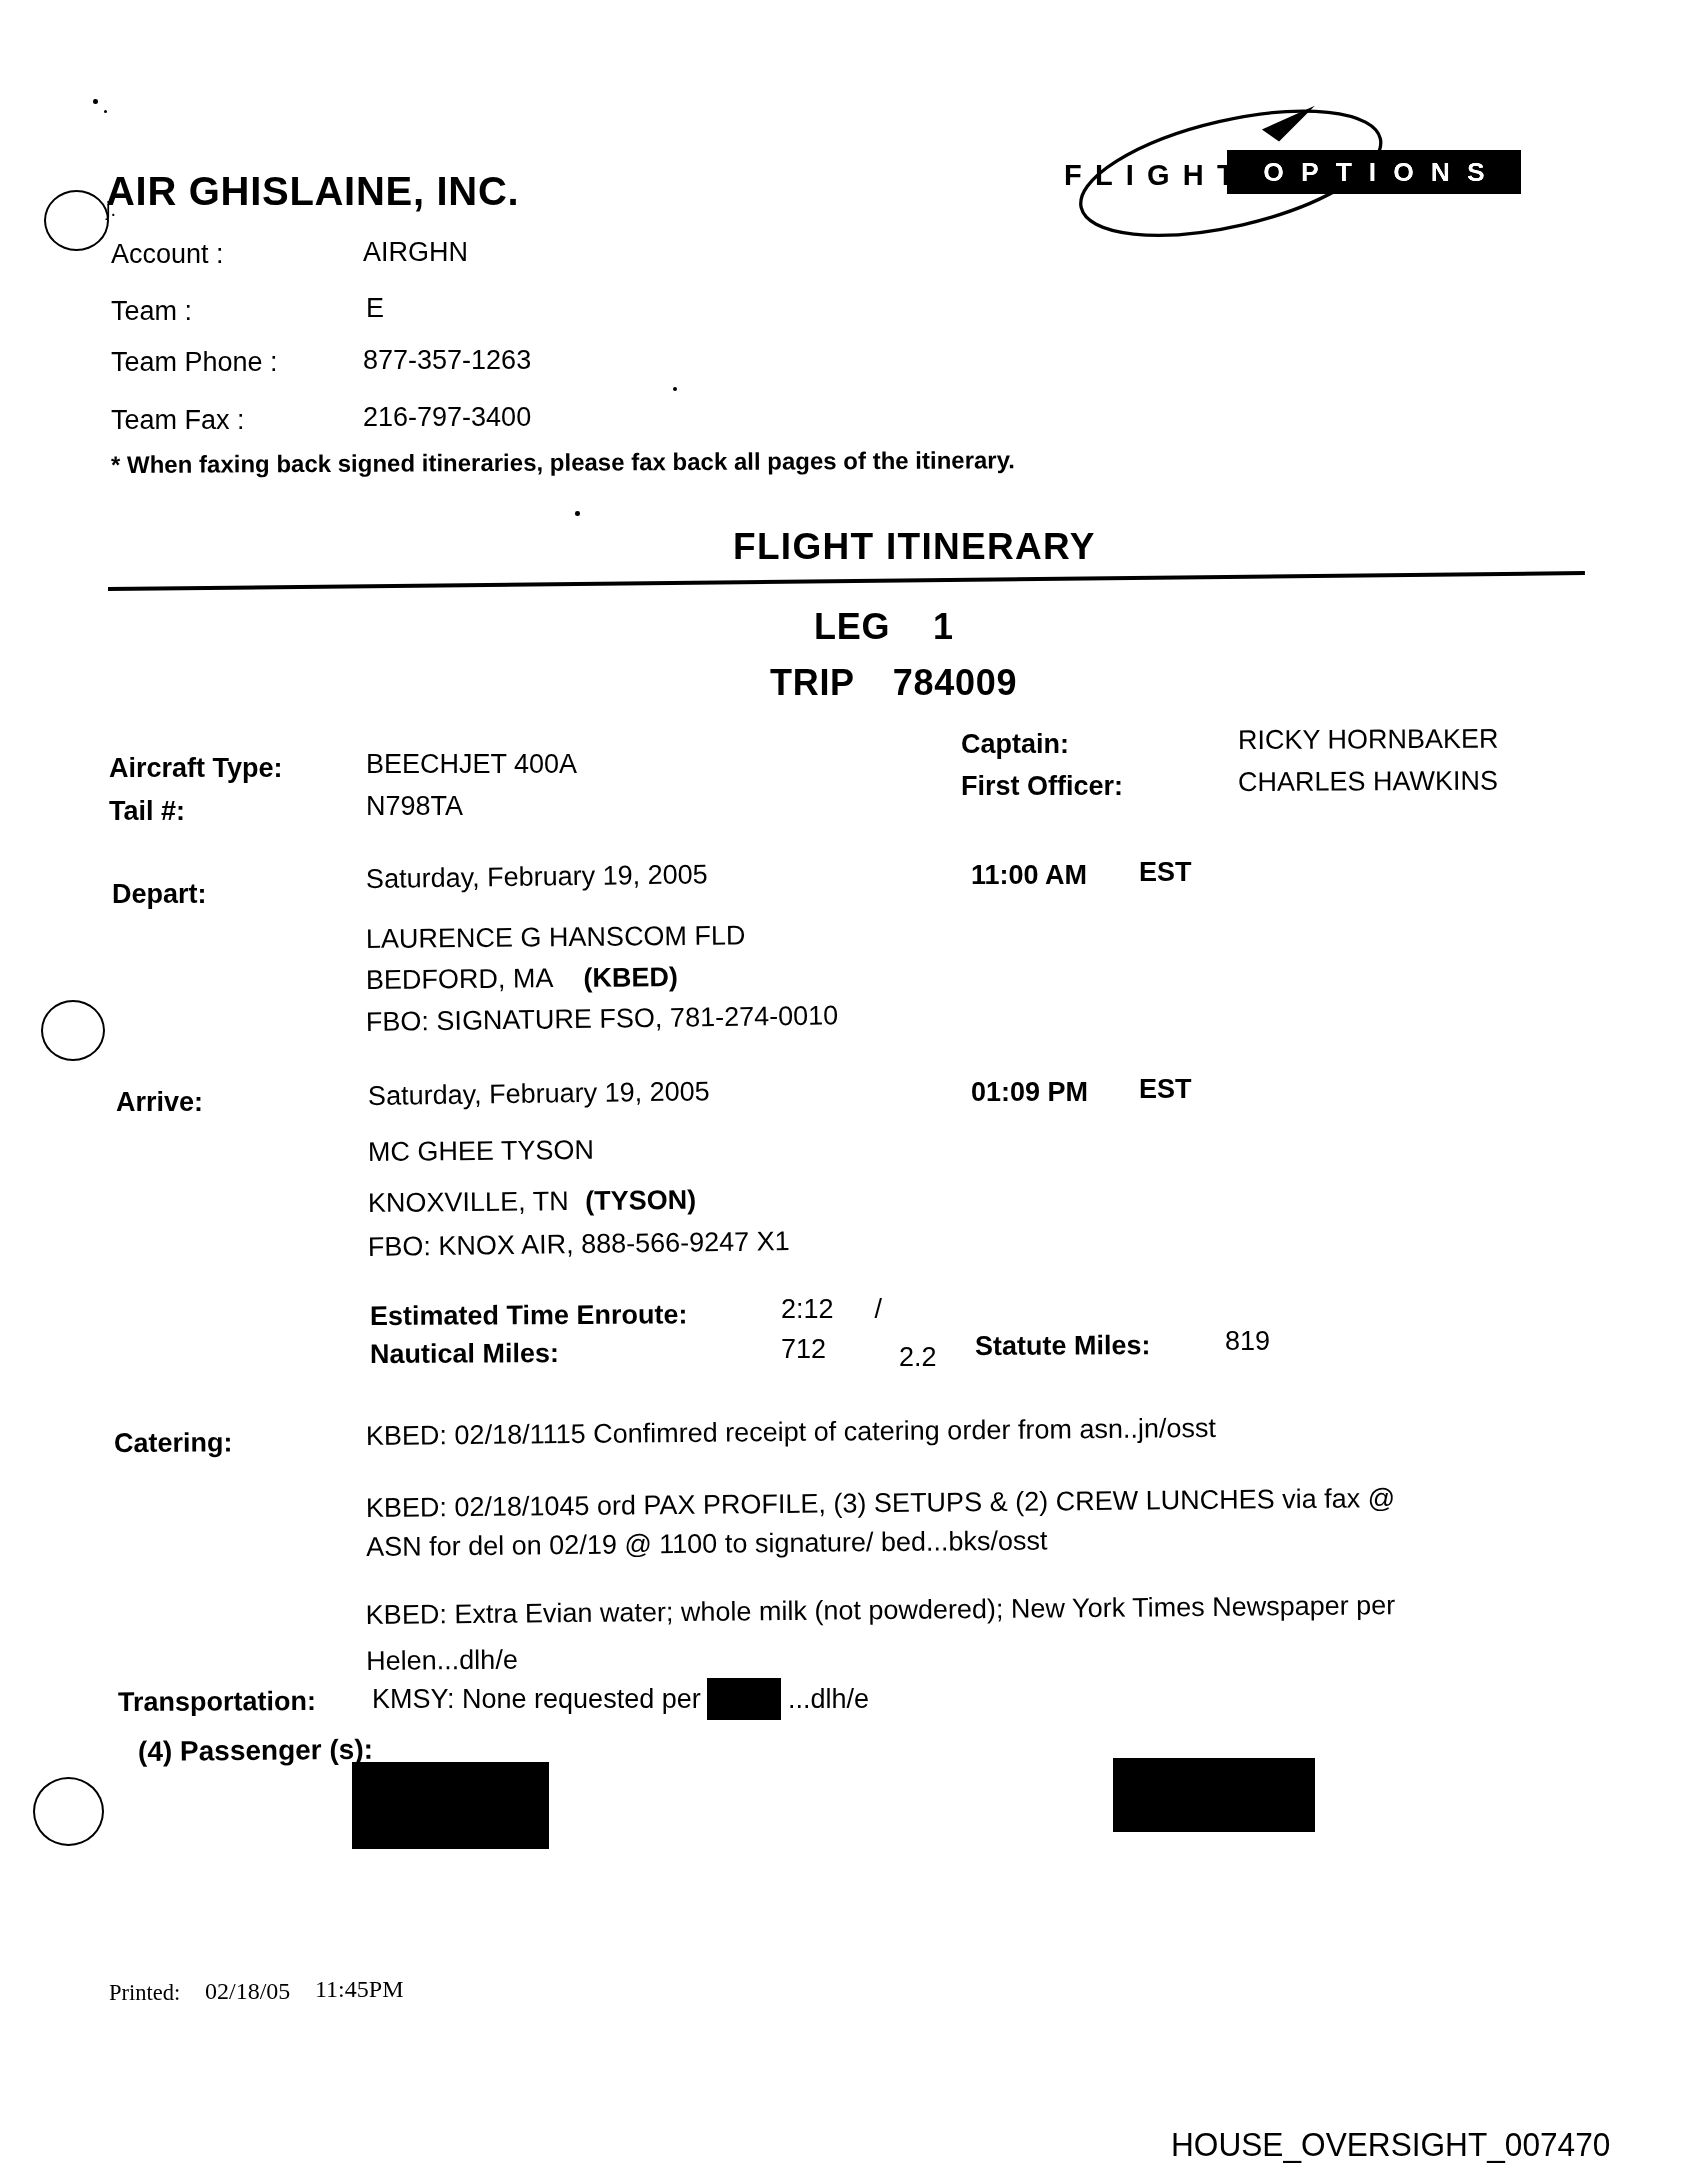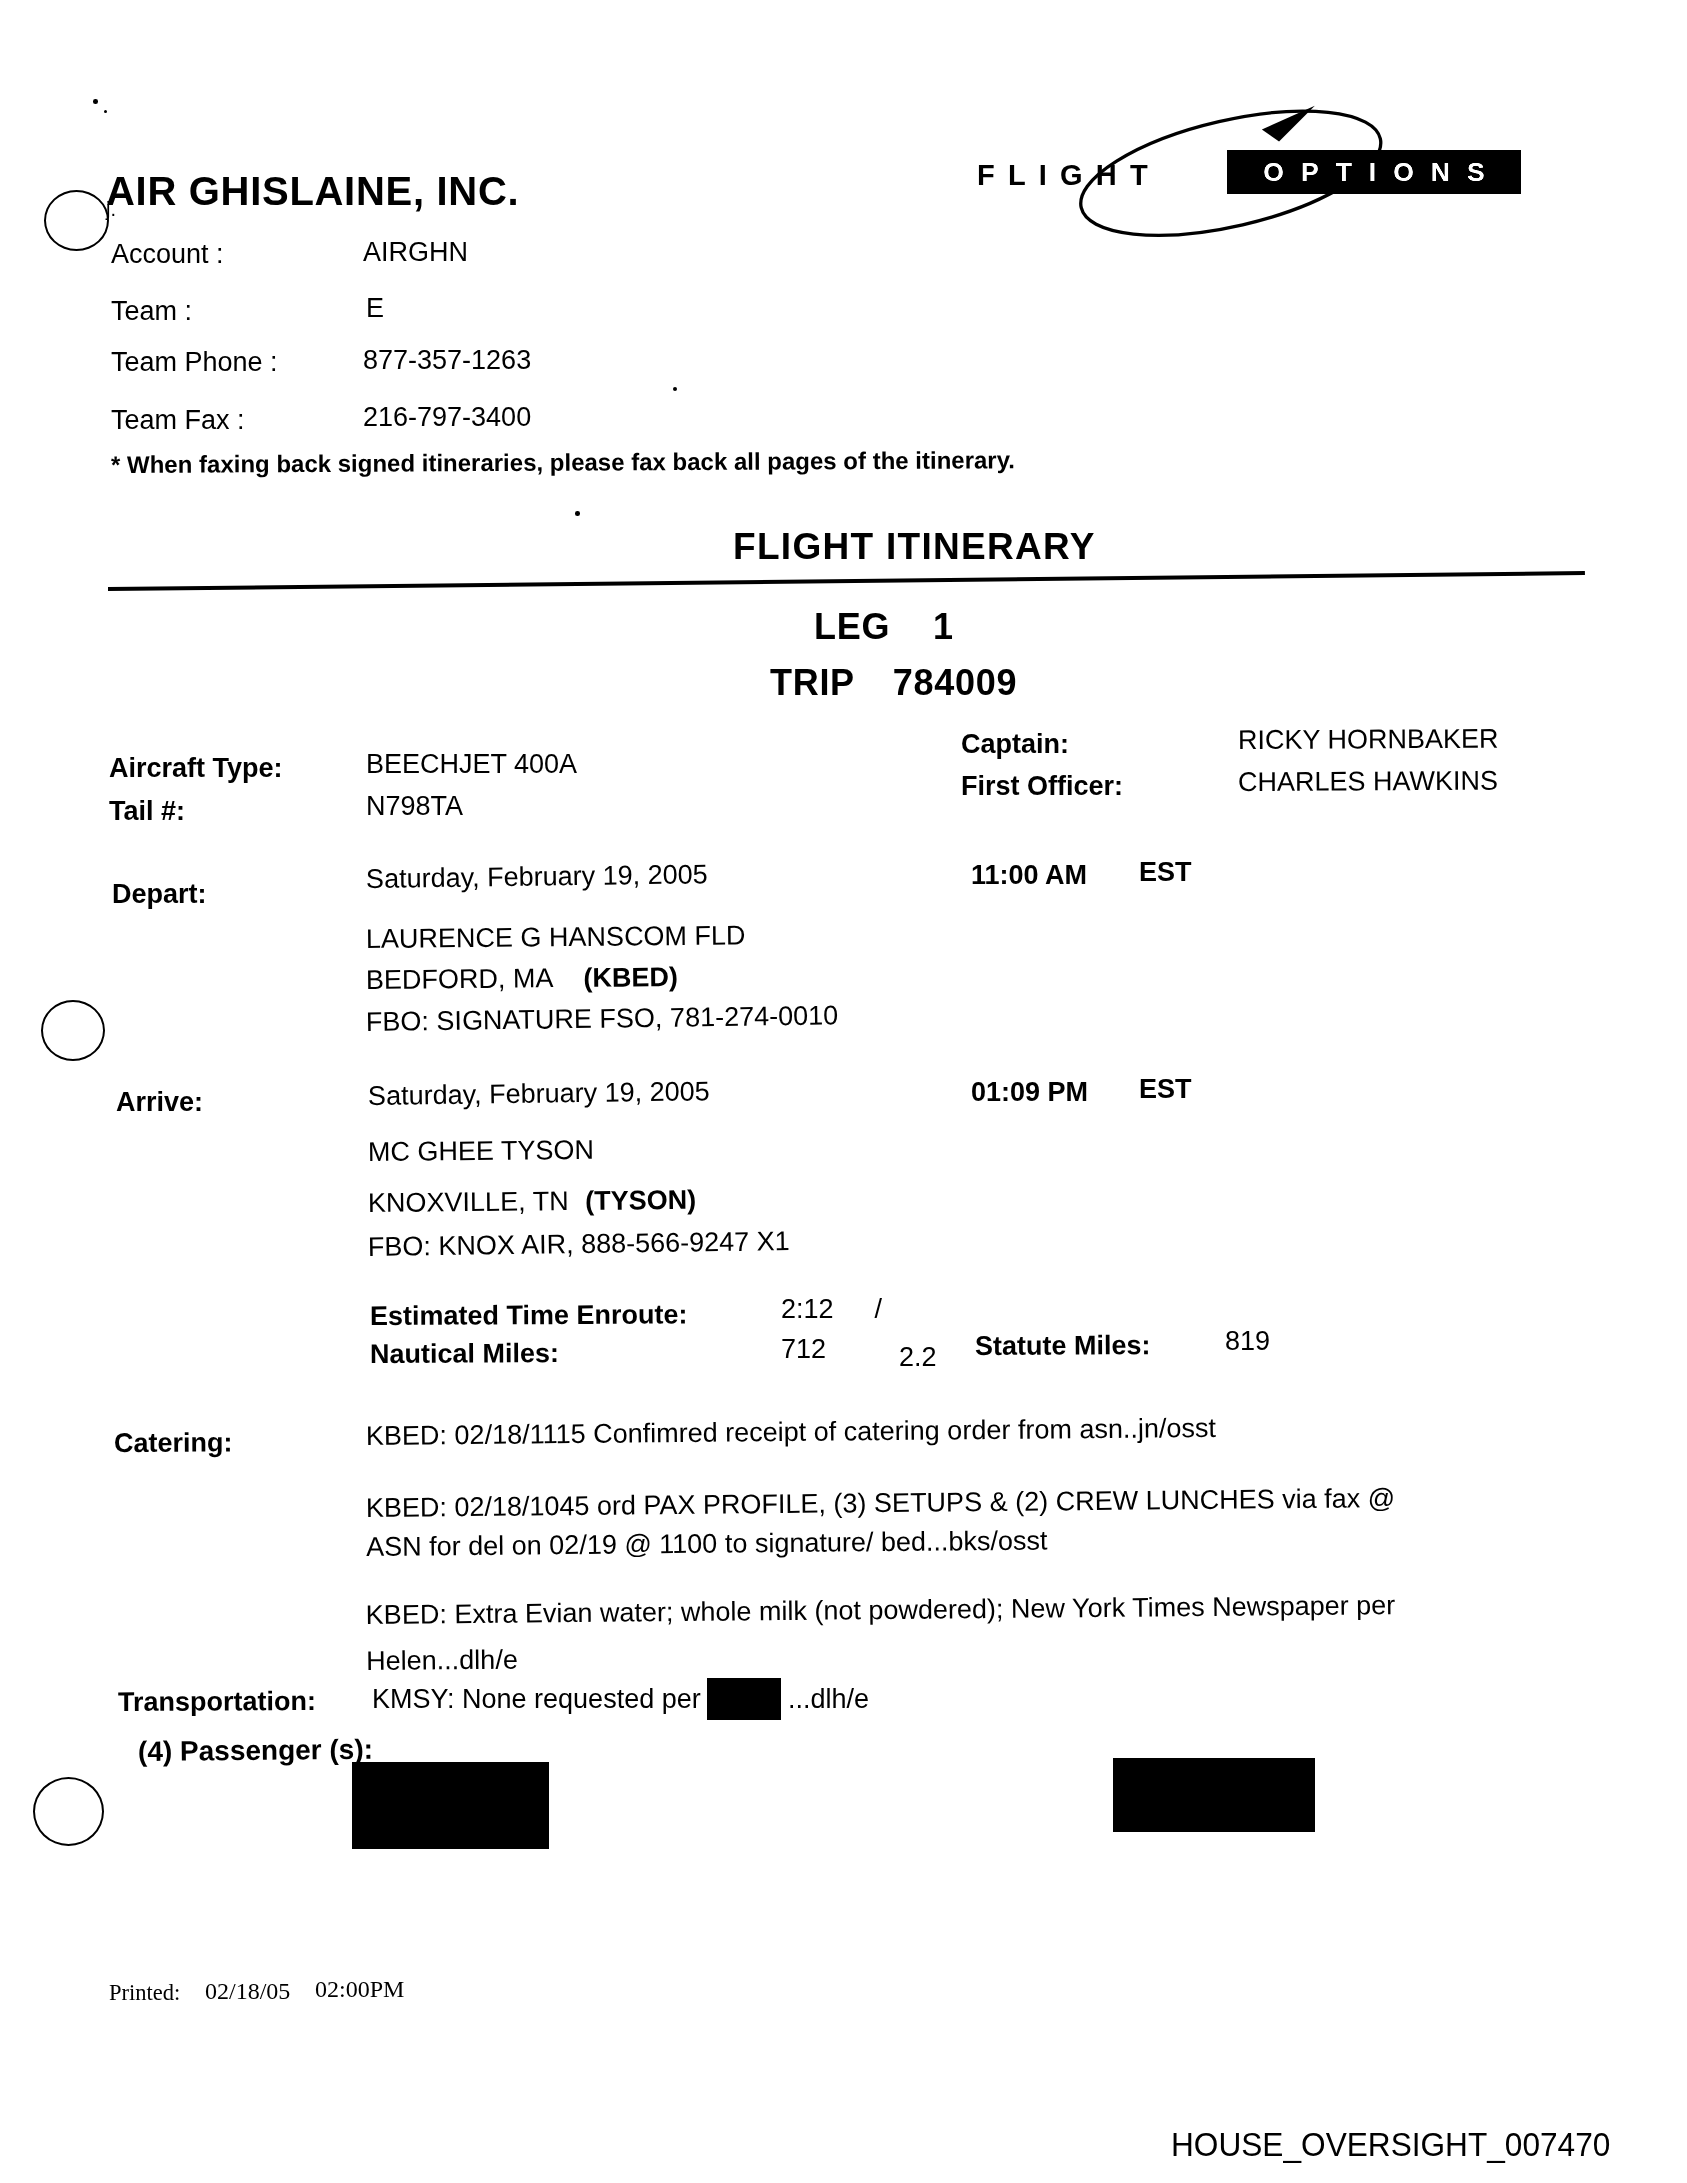--- a/index.html
+++ b/index.html
@@ -56,21 +56,21 @@
 
     <div class="abs company" style="left:106px;top:128px;">AIR GHISLAINE, INC.</div>
 
     <svg class="abs" style="left:1029px;top:99px;" width="516" height="159" viewBox="0 0 780 240">
       <ellipse cx="305" cy="112" rx="232" ry="80" fill="none" stroke="#141414" stroke-width="5" transform="rotate(-13 305 112)"></ellipse>
       <polygon points="352,46 432,10 378,64" fill="#141414"></polygon>
     </svg>
     <div class="abs options-box" style="left:1227px;top:150px;width:294px;height:44px;z-index:2;">
       <span class="options-txt">OPTIONS</span>
     </div>
-    <div class="abs flight-txt" style="left:977px;top:159px;z-index:2;">FLIGHT</div>
+    <div class="abs flight-txt" style="left:1064px;top:159px;z-index:2;">FLIGHT</div>
 
     <div class="abs" style="left:111px;top:239px;">Account :</div>
     <div class="abs" style="left:363px;top:237px;">AIRGHN</div>
     <div class="abs" style="left:111px;top:296px;">Team :</div>
     <div class="abs" style="left:366px;top:293px;">E</div>
     <div class="abs" style="left:111px;top:347px;">Team Phone :</div>
     <div class="abs" style="left:363px;top:345px;">877-357-1263</div>
     <div class="abs" style="left:111px;top:405px;">Team Fax :</div>
     <div class="abs" style="left:363px;top:402px;">216-797-3400</div>
 
@@ -147,19 +147,19 @@
       <span class="redaction" style="width:74px;height:42px;margin:-6px 6.6px 0 6.6px;display:inline-block;"></span>
       <span>...dlh/e</span>
     </div>
 
     <div class="abs lbl tiltB" style="left:138px;top:1736px;font-size:28px;">(4) Passenger (s):</div>
     <div class="abs redaction" style="left:352px;top:1762px;width:197px;height:87px;"></div>
     <div class="abs redaction" style="left:1113px;top:1758px;width:202px;height:74px;"></div>
 
     <div class="abs serif" style="left:109px;top:1980px;font-size:22.5px;">Printed:</div>
     <div class="abs serif" style="left:205px;top:1978px;font-size:24px;">02/18/05</div>
-    <div class="abs serif" style="left:315px;top:1976px;font-size:24px;">02:00PM</div>
+    <div class="abs serif" style="left:315px;top:1976px;font-size:24px;">11:45PM</div>
 
   </div>
 
   <div class="footer-id">HOUSE_OVERSIGHT_007470</div>
 </div>
 
 
 </body></html>

